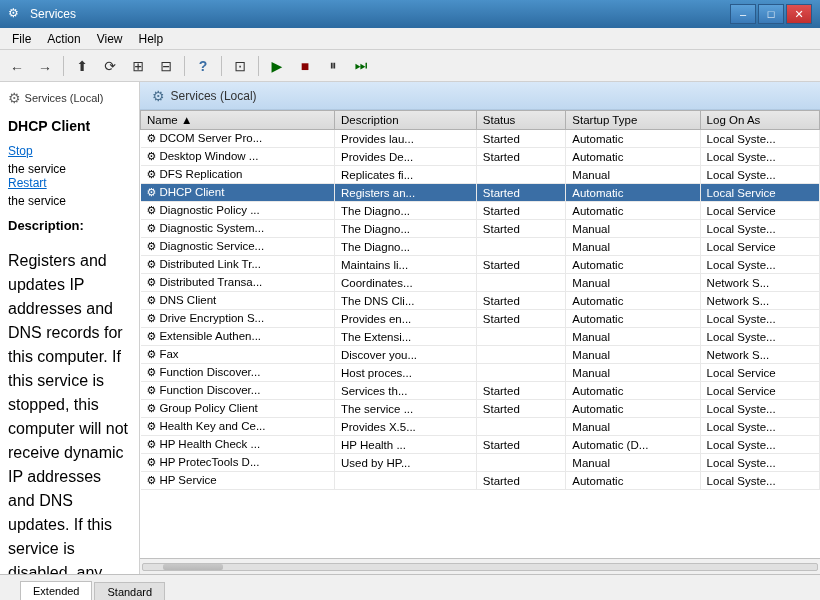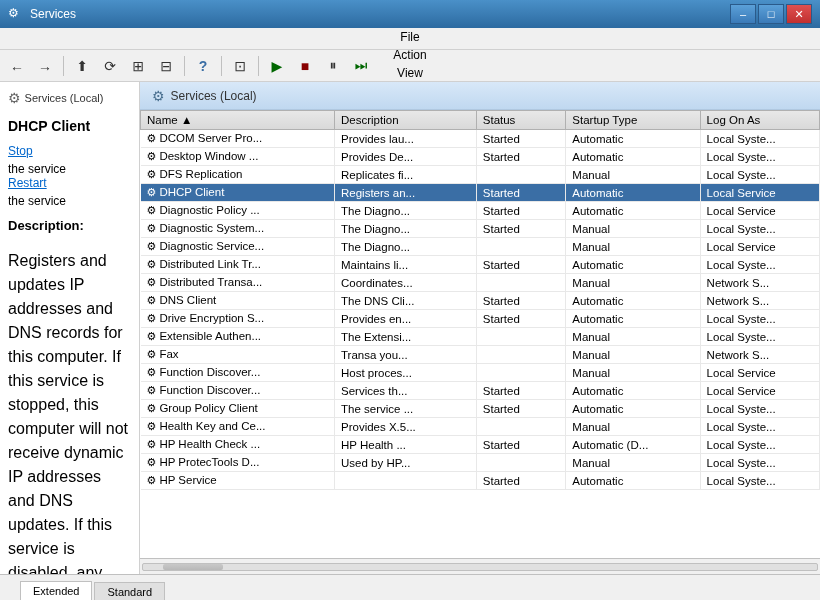--- a/index.html
+++ b/index.html
@@ -31,21 +31,20 @@
     .title-bar-btn.close { background: linear-gradient(to bottom, #e05050, #c03030); }
 
     
     .menu-bar {
       background: #f0f0f0;
       border-bottom: 1px solid #d0d0d0;
       height: 22px;
       display: flex;
       align-items: center;
       padding: 0 4px;
-      flex-direction: column;
     }
     .menu-item {
       padding: 2px 8px;
       cursor: pointer;
       font-size: 12px;
     }
 
     
     .toolbar {
       background: #f0f0f0;
@@ -338,21 +337,21 @@
             </tr>
             <tr>
               <td class="col-name"><span class="service-icon">⚙</span>Extensible Authen...</td>
               <td class="col-desc">The Extensi...</td>
               <td class="col-status"></td>
               <td class="col-startup">Manual</td>
               <td class="col-logon">Local Syste...</td>
             </tr>
             <tr>
               <td class="col-name"><span class="service-icon">⚙</span>Fax</td>
-              <td class="col-desc">Transa you...</td>
+              <td class="col-desc">Discover you...</td>
               <td class="col-status"></td>
               <td class="col-startup">Manual</td>
               <td class="col-logon">Network S...</td>
             </tr>
             <tr>
               <td class="col-name"><span class="service-icon">⚙</span>Function Discover...</td>
               <td class="col-desc">Host proces...</td>
               <td class="col-status"></td>
               <td class="col-startup">Manual</td>
               <td class="col-logon">Local Service</td>

